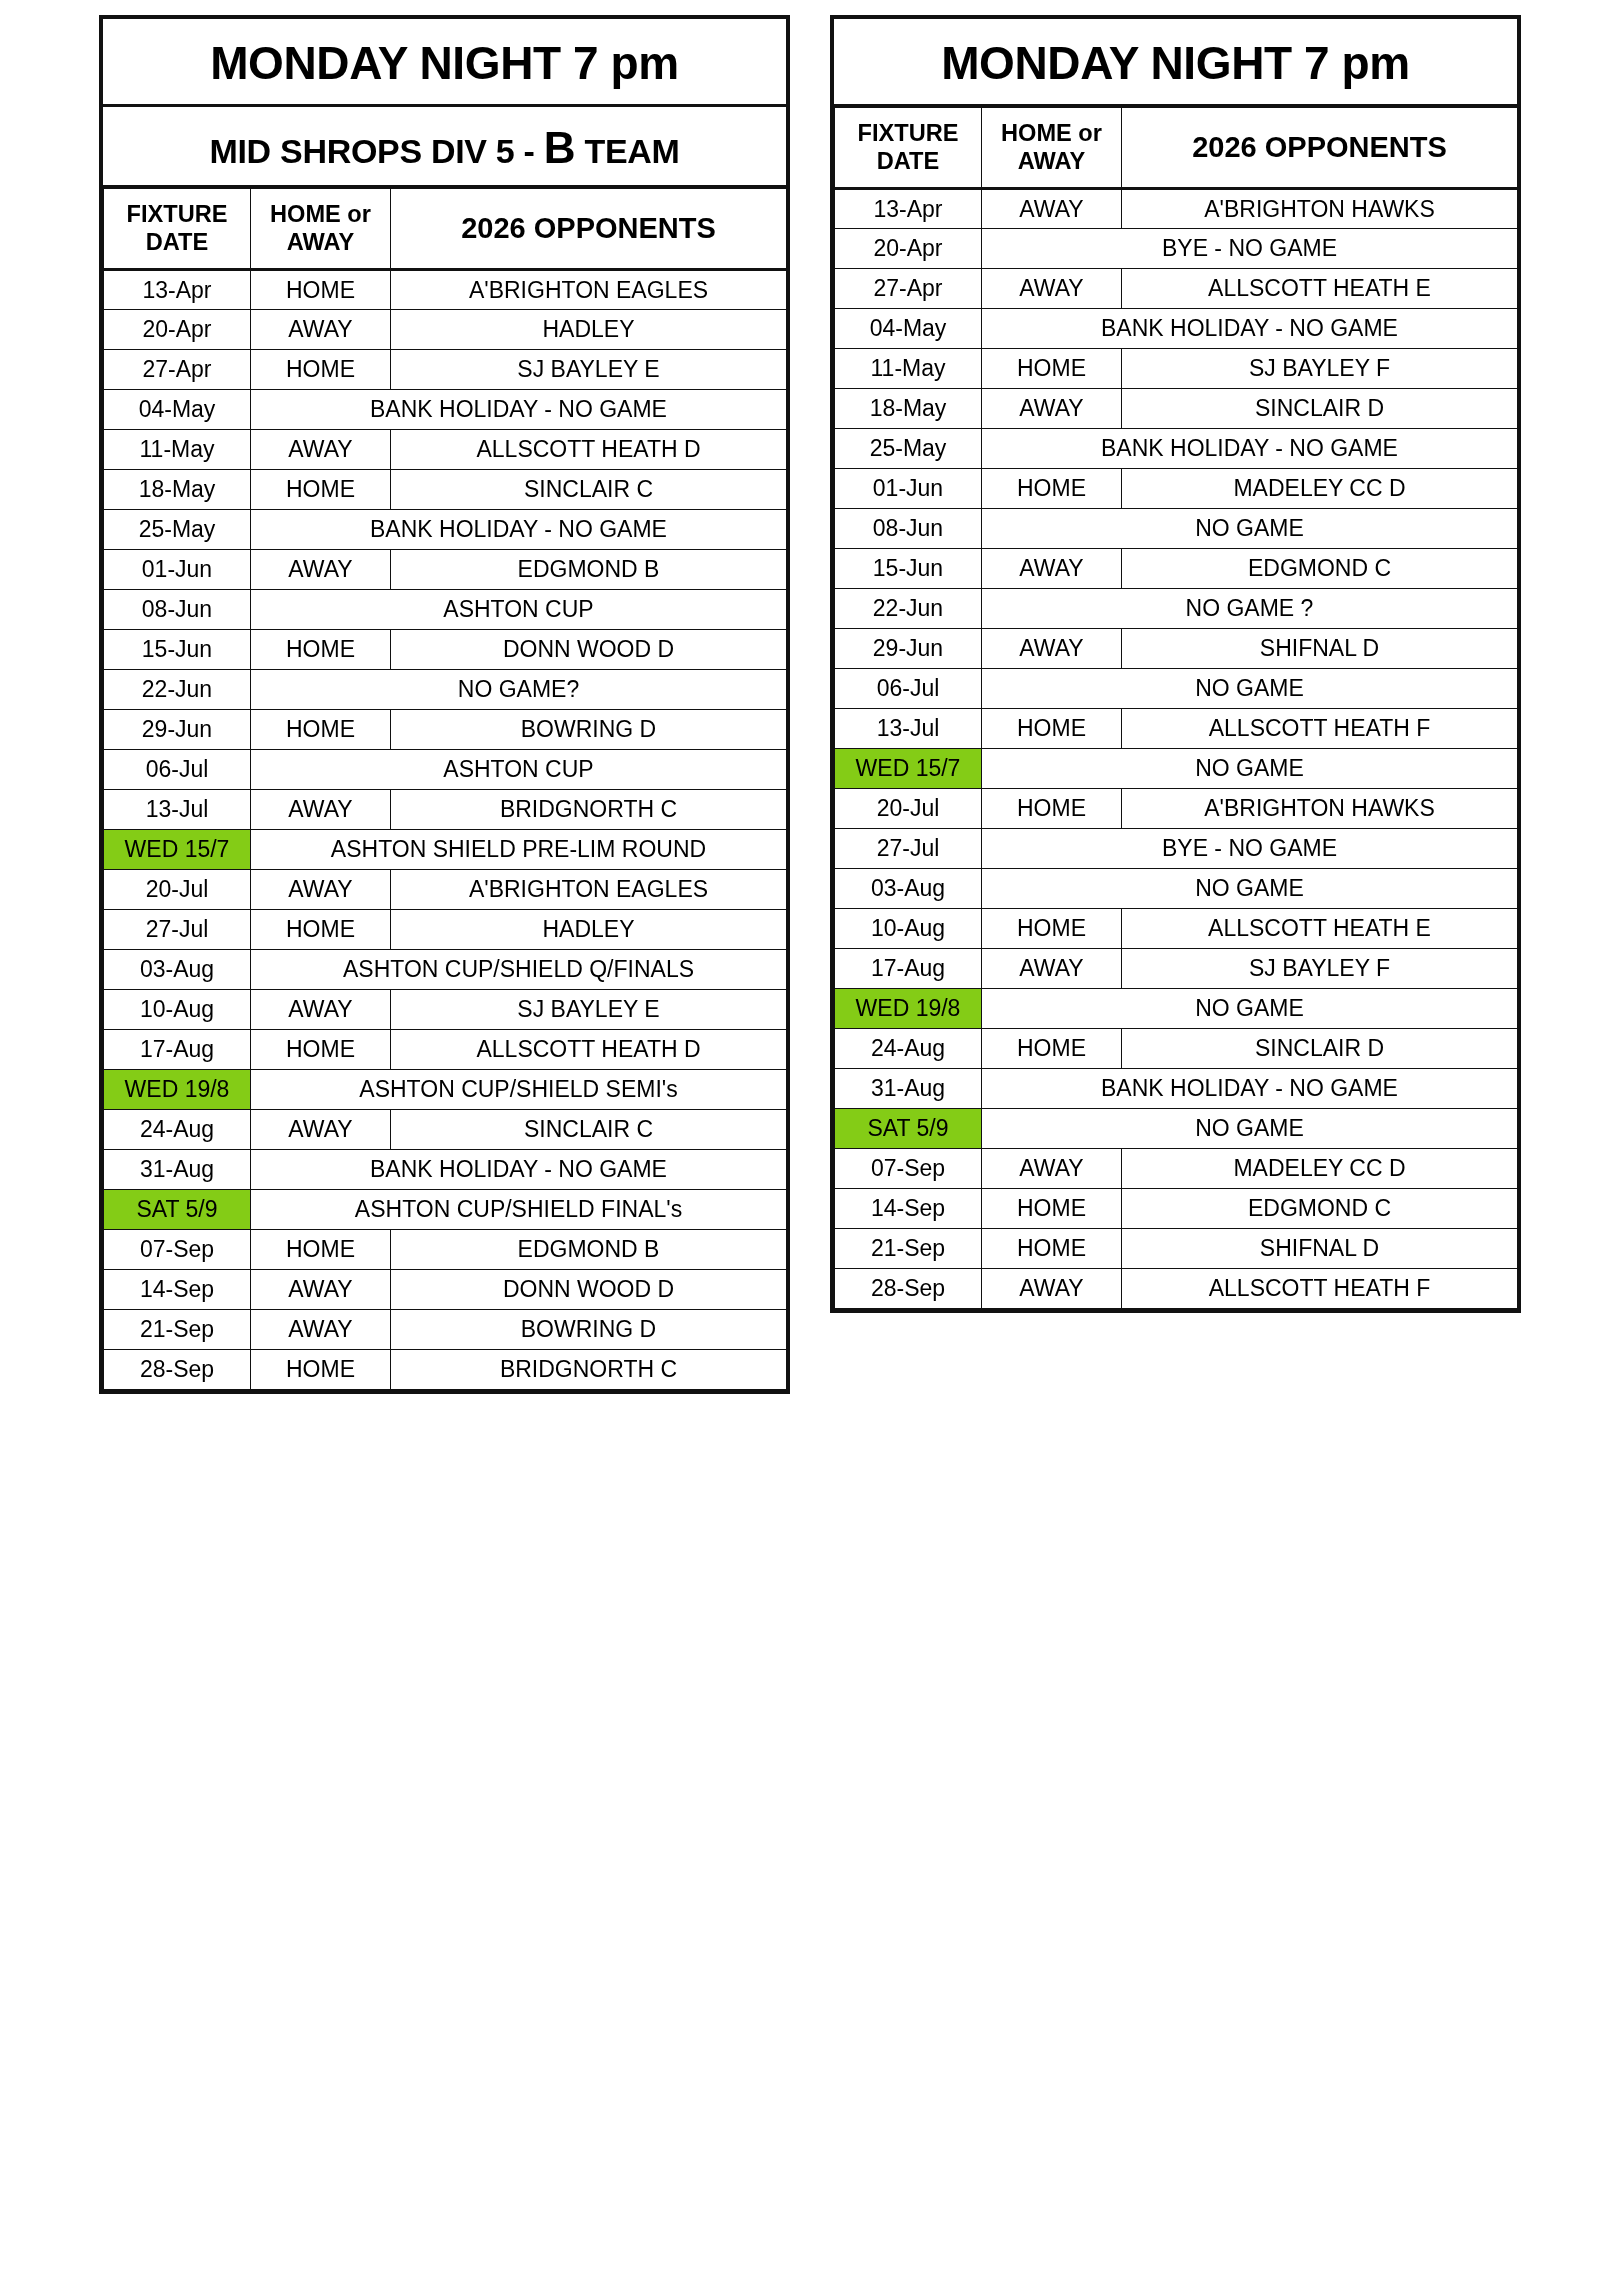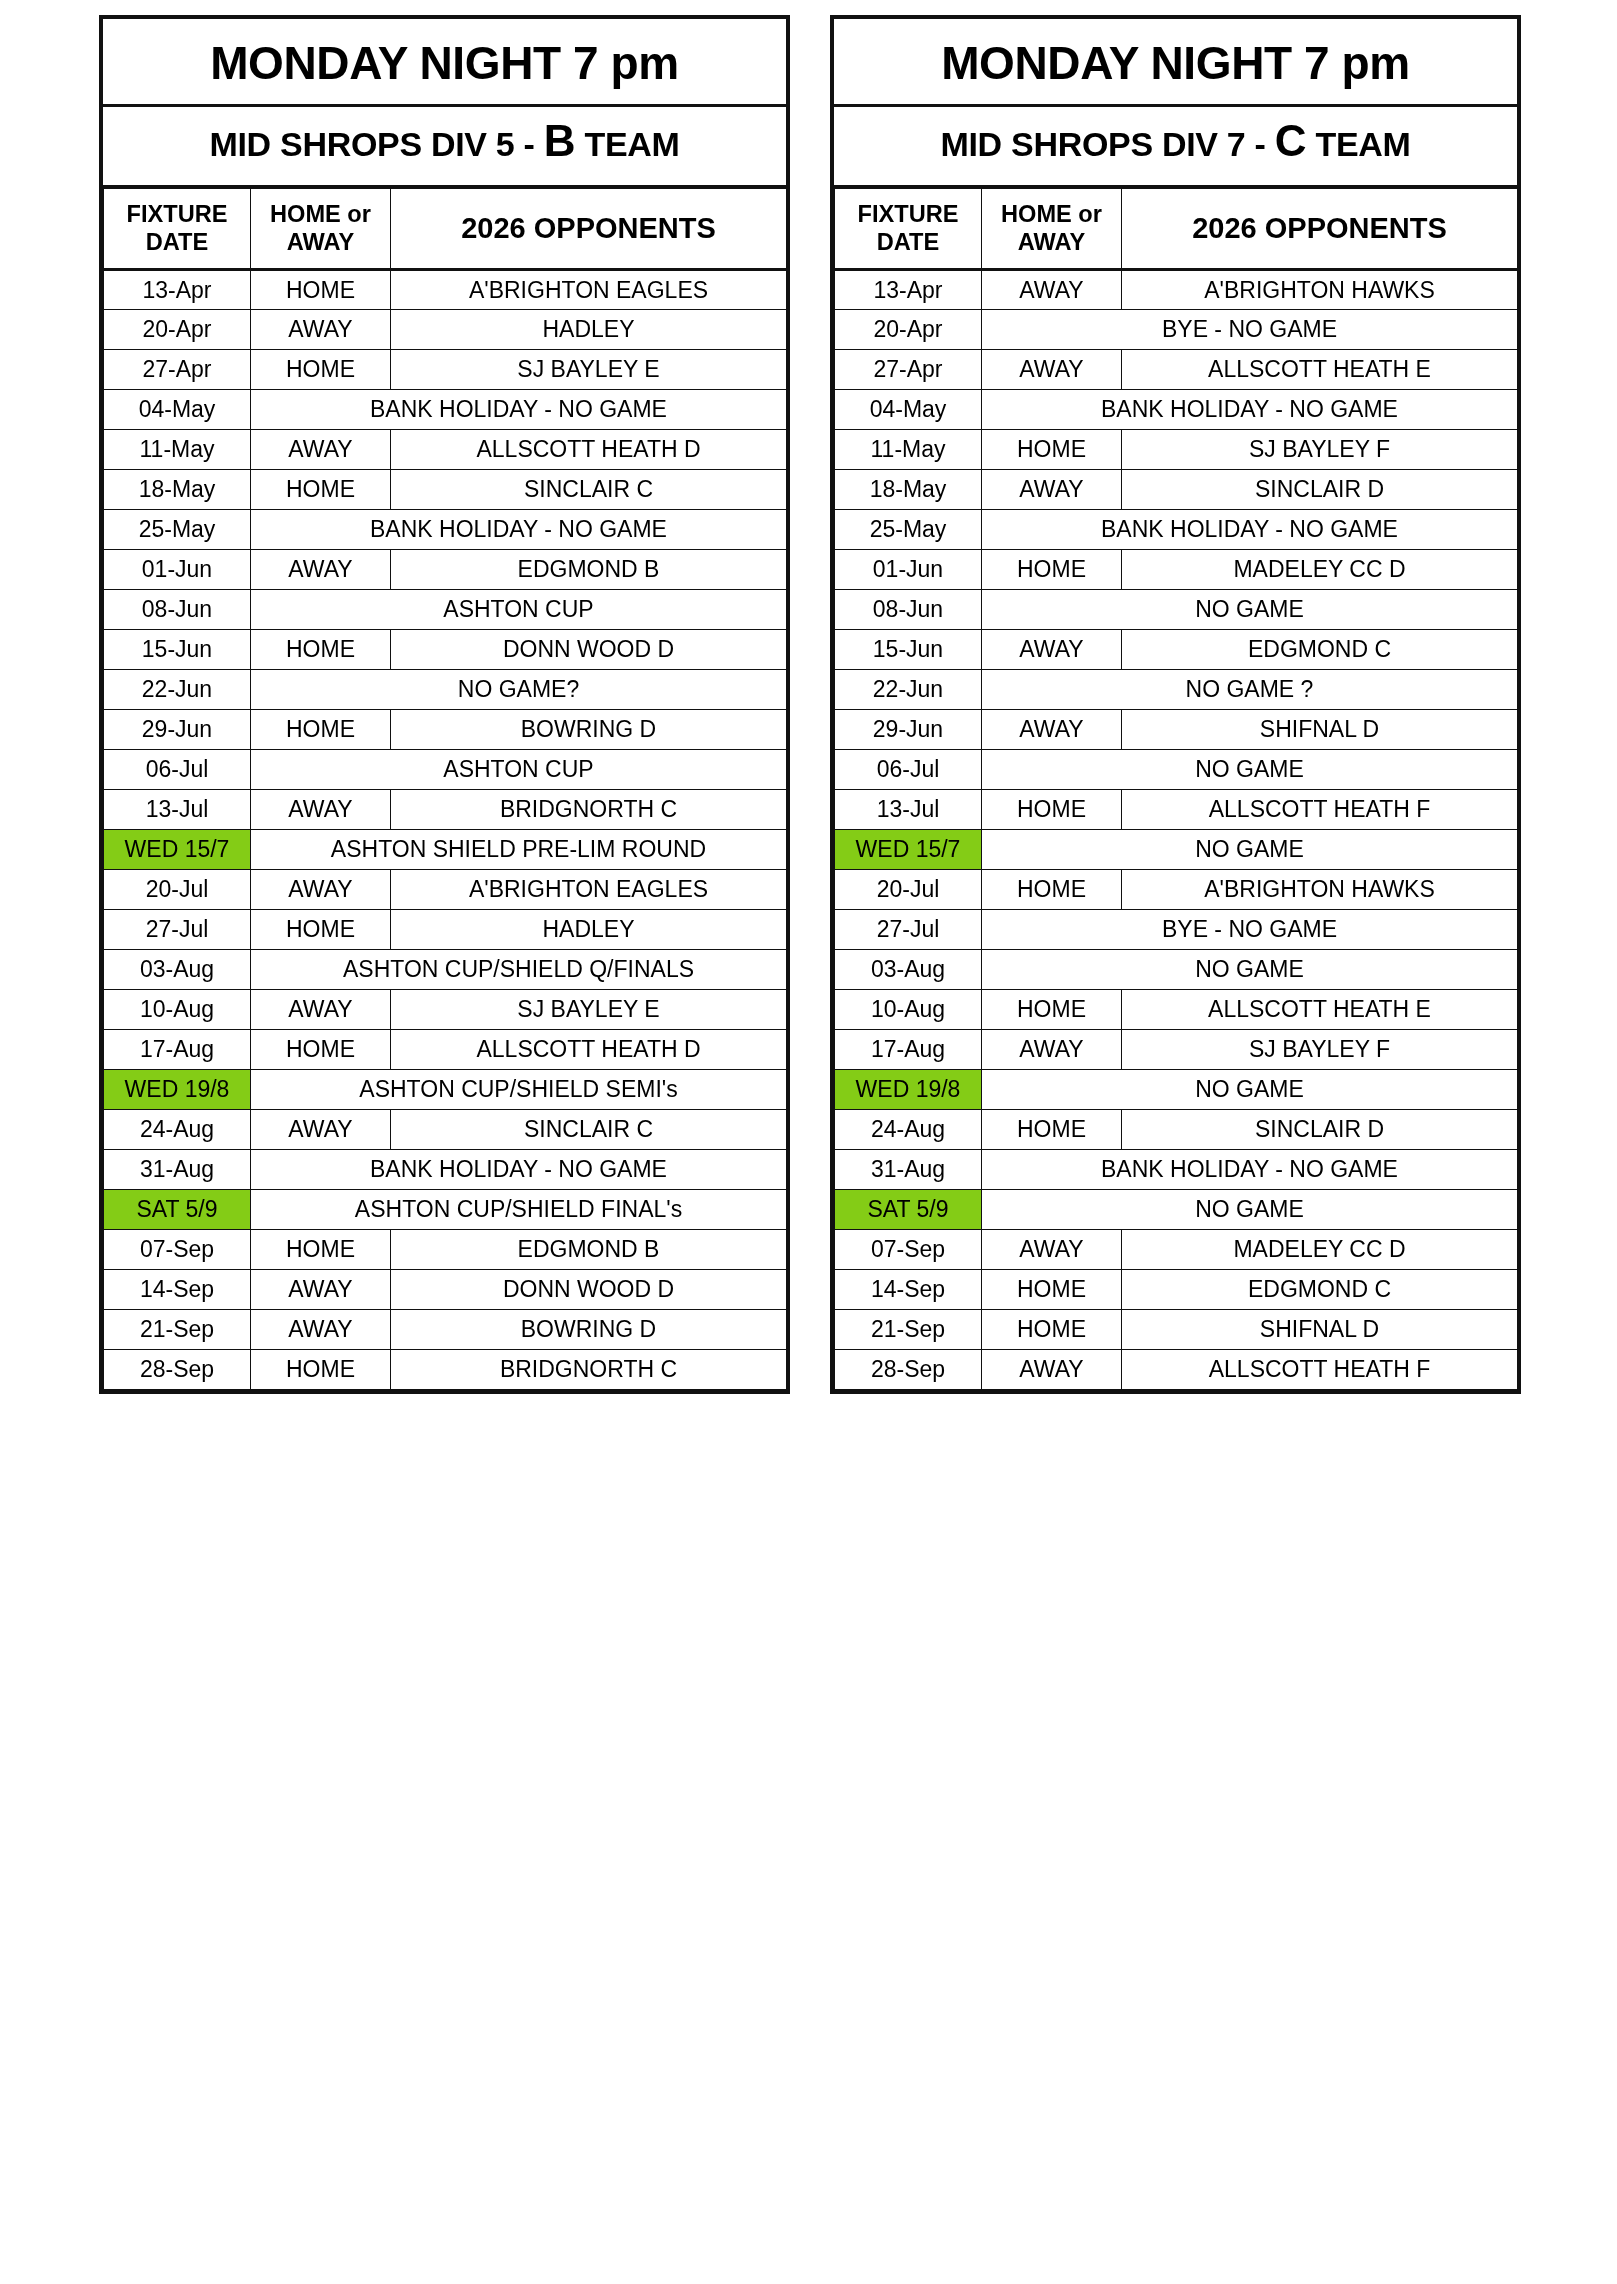--- a/index.html
+++ b/index.html
@@ -57,21 +57,21 @@
   }
   .banner-main {
     height: 88px;
     line-height: 88px;
     font-size: 46px;
     font-weight: 700;
     letter-spacing: -0.4px;
   }
   .banner-sub {
     height: 81px;
-    line-height: 67px;
+    line-height: 81px;
     font-size: 34px;
     font-weight: 700;
     letter-spacing: -0.3px;
     border-bottom: 3.4px solid #111111;
   }
   .banner-sub .big-letter {
     font-size: 44px;
     font-weight: 700;
   }
 
@@ -285,21 +285,20 @@
             <tr>
               <td class="date-cell">28-Sep</td>
               <td class="ha-cell">HOME</td>
               <td class="opp-cell">BRIDGNORTH C</td>
             </tr>
           </tbody>
         </table>
       </div>
       <div class="fixture-table">
         <div class="banner banner-main">MONDAY NIGHT 7 pm</div>
-        <div class="banner banner-sub"><span>MID SHROPS DIV 7 - </span><span class="big-letter">C</span><span> TEAM</span></div>
         <table class="grid">
           <colgroup>
             <col class="c-date">
             <col class="c-ha">
             <col class="c-opp">
           </colgroup>
           <thead>
             <tr>
               <th>
                 <span class="hdr-l1">FIXTURE</span>

